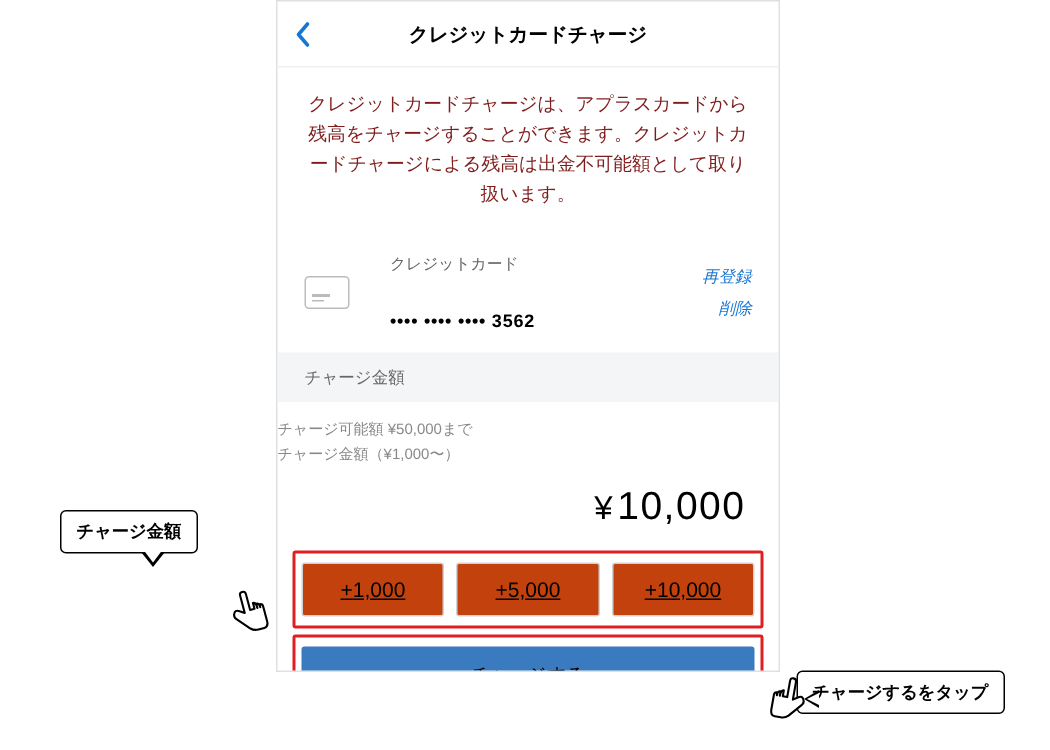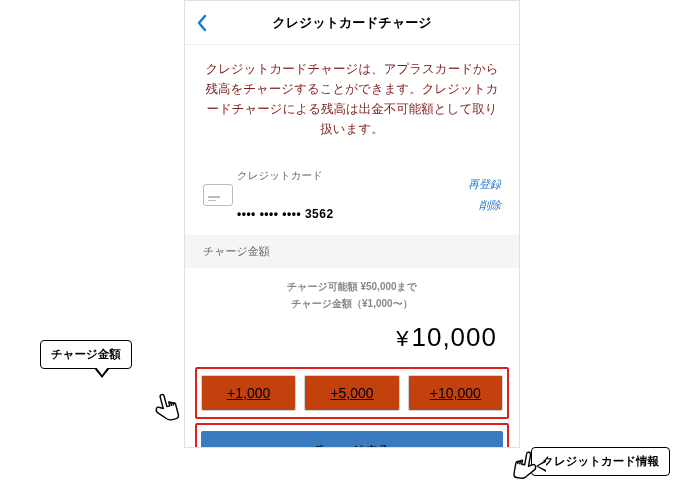--- a/index.html
+++ b/index.html
@@ -4,30 +4,30 @@
   <style>
     * { margin: 0; padding: 0; box-sizing: border-box; font-family: -apple-system, "Hiragino Sans", "Hiragino Kaku Gothic ProN", sans-serif; }
     body { width: 700px; height: 500px; position: relative; background: #fff; }
     .phone-frame { position: absolute; left: 184px; top: 0; width: 336px; height: 448px; border: 1px solid #e0e0e0; background: #fff; overflow: hidden; }
     .header { height: 44px; display: flex; align-items: center; position: relative; border-bottom: 1px solid #f0f0f0; }
     .back-chevron { position: absolute; left: 12px; width: 10px; height: 18px; }
     .back-chevron svg { display: block; }
     .header-title { flex: 1; text-align: center; font-size: 13px; font-weight: 700; }
     .desc { padding: 14px 18px 16px; font-size: 12.5px; line-height: 1.6; color: #7f1d1d; text-align: center; }
     .section-hdr { background: #f4f5f6; padding: 9px 18px; font-size: 11px; color: #666; }
-    .card-row { display: flex; align-items: center; padding: 14px 18px; gap: 4px; }
+    .card-row { display: flex; align-items: center; padding: 14px 18px; gap: 27px; }
     .card-icon { width: 30px; height: 22px; border: 1px solid #bbb; border-radius: 3px; position: relative; flex: none; }
     .card-icon::before { content: ""; position: absolute; left: 4px; top: 11px; width: 12px; height: 1.5px; background: #bbb; }
     .card-icon::after { content: ""; position: absolute; left: 4px; top: 14.5px; width: 8px; height: 1.5px; background: #bbb; }
     .card-info { flex: 1; }
     .card-label { font-size: 10.5px; color: #666; margin-bottom: 3px; }
     .card-num { font-size: 12px; font-weight: 700; letter-spacing: 0.5px; margin-top: 24px; }
     .card-actions { display: flex; flex-direction: column; gap: 6px; align-items: flex-end; }
     .card-action-link { font-size: 11px; color: #1877d3; cursor: pointer; font-style: italic; }
-    .limits { text-align: center; padding: 10px 0 4px; font-weight: bold; }
+    .limits { padding: 10px 0 4px; }
     .limit-line { font-size: 10px; color: #888; line-height: 1.7; }
     .amount { text-align: right; padding: 6px 22px 10px; font-size: 26px; font-weight: 400; letter-spacing: 1px; }
     .yen { font-size: 22px; margin-right: 2px; }
     .highlight-box { margin: 4px 10px; border: 2px solid #e02020; border-radius: 2px; padding: 6px 4px; }
     .amount-btns { display: flex; gap: 8px; }
     .amt-btn { flex: 1; border: 1px solid #d0d3d6; background: #c2410c; padding: 9px 0; font-size: 14px; cursor: pointer; border-radius: 2px; text-decoration: underline; }
     .charge-btn { width: 100%; padding: 11px 0; background: #3a7bbf; color: #000000; border: none; font-size: 12.5px; cursor: pointer; border-radius: 2px; }
     .callout { position: absolute; background: #fff; border: 1.5px solid #000; border-radius: 4px; padding: 6px 10px; font-size: 11.5px; font-weight: 600; white-space: nowrap; }
     .callout-left { left: 40px; top: 340px; }
     .callout-right { right: 30px; top: 447px; }
@@ -88,21 +88,21 @@
 
   <div class="highlight-box">
     <button class="charge-btn">チャージする</button>
   </div>
 
 </div>
 
 <div class="callout callout-left">チャージ金額</div>
 <div class="bubble-tail bubble-tail-left"></div>
 
-<div class="callout callout-right">クレジットカード情報</div>
+<div class="callout callout-right">チャージするをタップ</div>
 <div class="bubble-tail bubble-tail-right"></div>
 
 <div class="hand hand-left">
   <svg width="32" height="34" viewBox="0 0 32 34">
       <path d="M14 4 L14 16 L11 14 Q8 12 7 15 Q6 17 8 19 L15 27 Q17 29 20 29 L24 29 Q27 29 27 25 L27 15 Q27 13 25 13 L25 15 Q25 12 23 12 L23 15 Q23 11 21 11 L21 15 L18 15 L18 4 Q18 2 16 2 Q14 2 14 4 Z" fill="#fff" stroke="#000" stroke-width="1.4" stroke-linejoin="round"></path>
     </svg>
 </div>
 
 <div class="hand hand-right">
   <svg width="32" height="34" viewBox="0 0 32 34">

